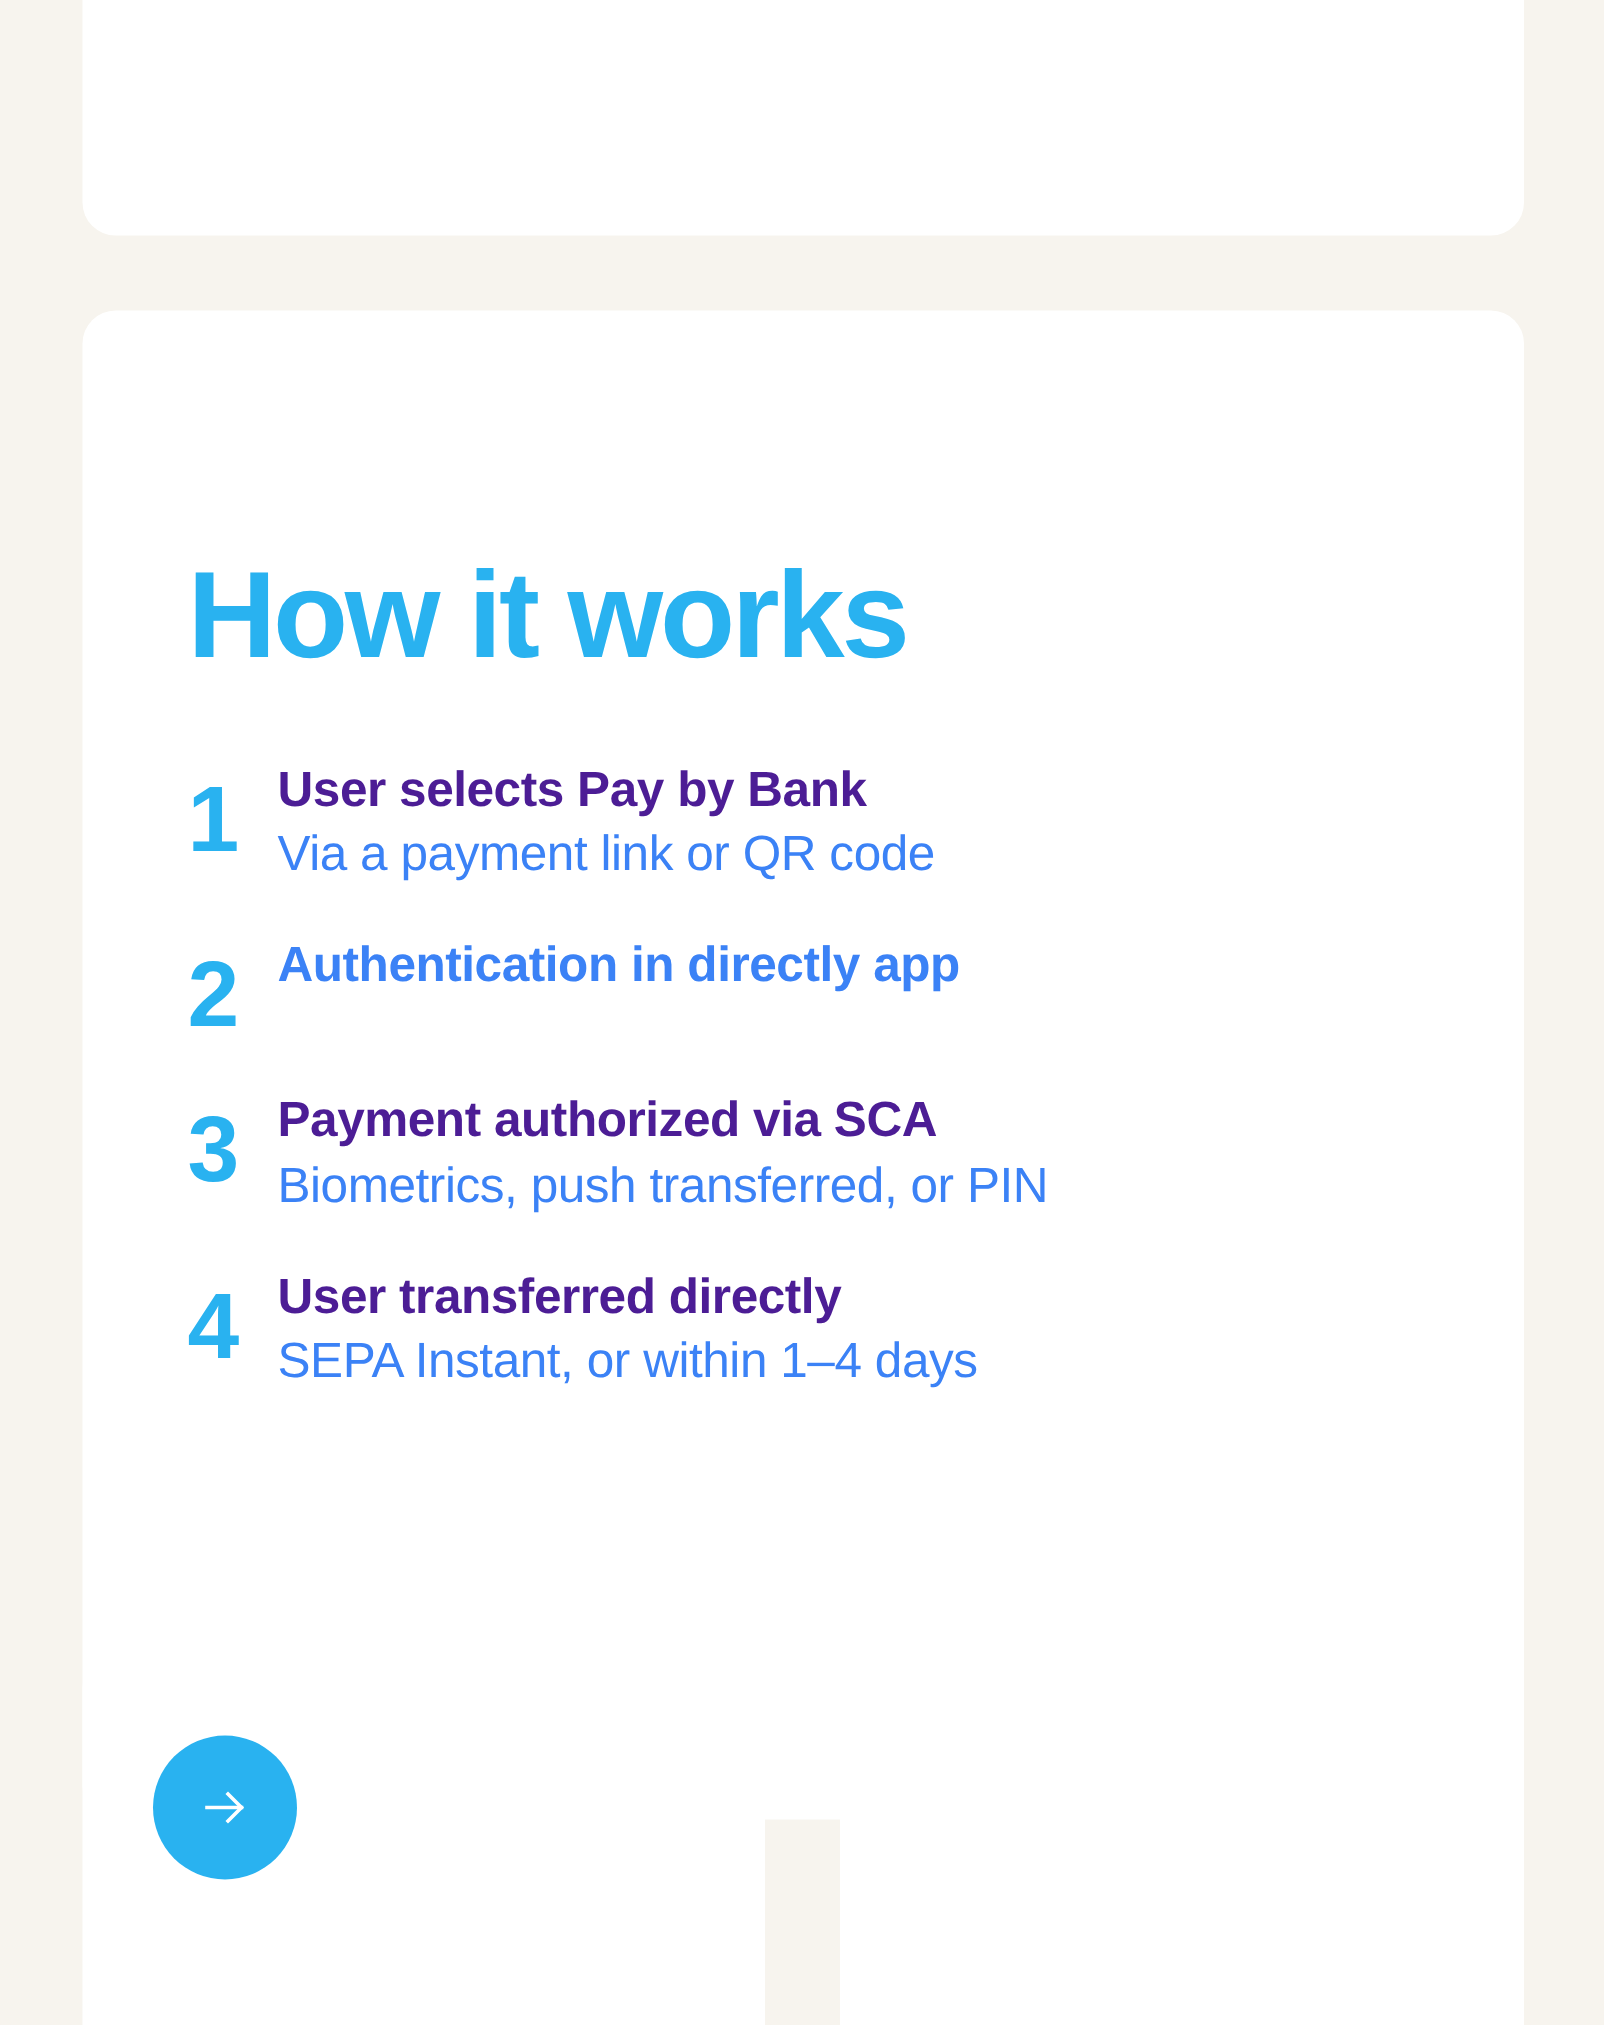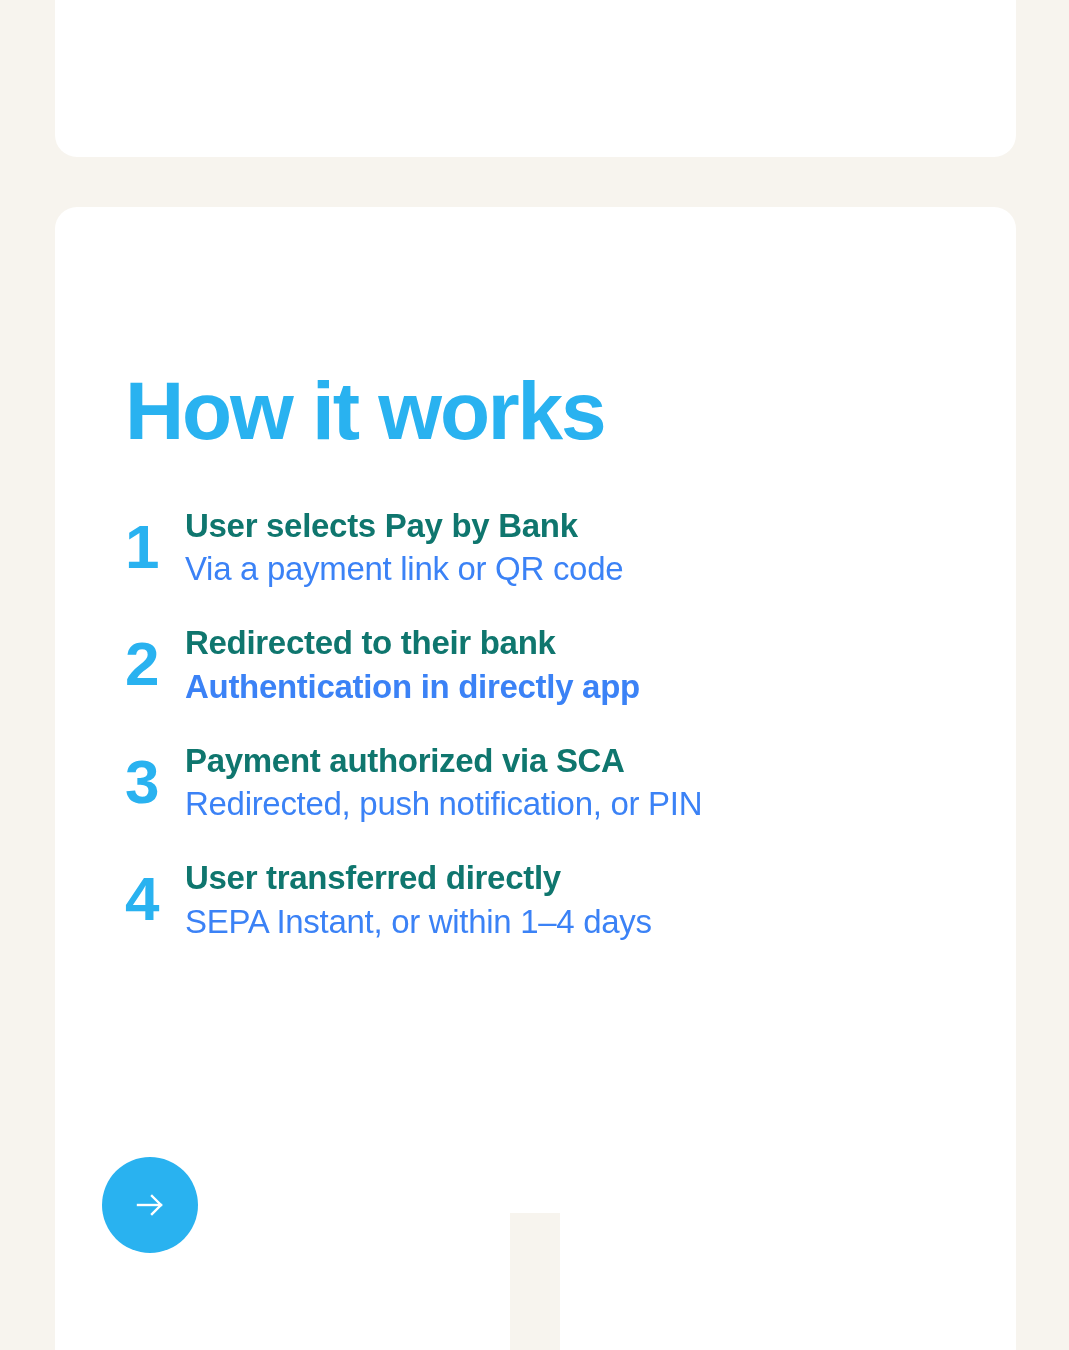--- a/index.html
+++ b/index.html
@@ -107,21 +107,21 @@
     box-sizing: border-box;
   }
 
   .step-text {
     flex: 1 1 auto;
     min-width: 0;
     padding-top: 2px;
   }
 
   .step-title {
-    color: #0f766e;
+    color: #4c1d95;
     font-size: 33px;
     font-weight: 700;
     line-height: 1.32;
     letter-spacing: -0.3px;
     white-space: nowrap;
   }
 
   .step-sub {
     color: #3b82f6;
     font-size: 33px;
@@ -172,30 +172,29 @@
           <div class="step-num">1</div>
           <div class="step-text">
             <div class="step-title">User selects Pay by Bank</div>
             <div class="step-sub">Via a payment link or QR code</div>
           </div>
         </li>
 
         <li class="step">
           <div class="step-num">2</div>
           <div class="step-text">
-            <div class="step-title">Redirected to their bank</div>
             <div class="step-sub bold">Authentication in directly app</div>
           </div>
         </li>
 
         <li class="step">
           <div class="step-num">3</div>
           <div class="step-text">
             <div class="step-title">Payment authorized via SCA</div>
-            <div class="step-sub">Redirected, push notification, or PIN</div>
+            <div class="step-sub">Biometrics, push transferred, or PIN</div>
           </div>
         </li>
 
         <li class="step">
           <div class="step-num">4</div>
           <div class="step-text">
             <div class="step-title">User transferred directly</div>
             <div class="step-sub">SEPA Instant, or within 1–4 days</div>
           </div>
         </li>

